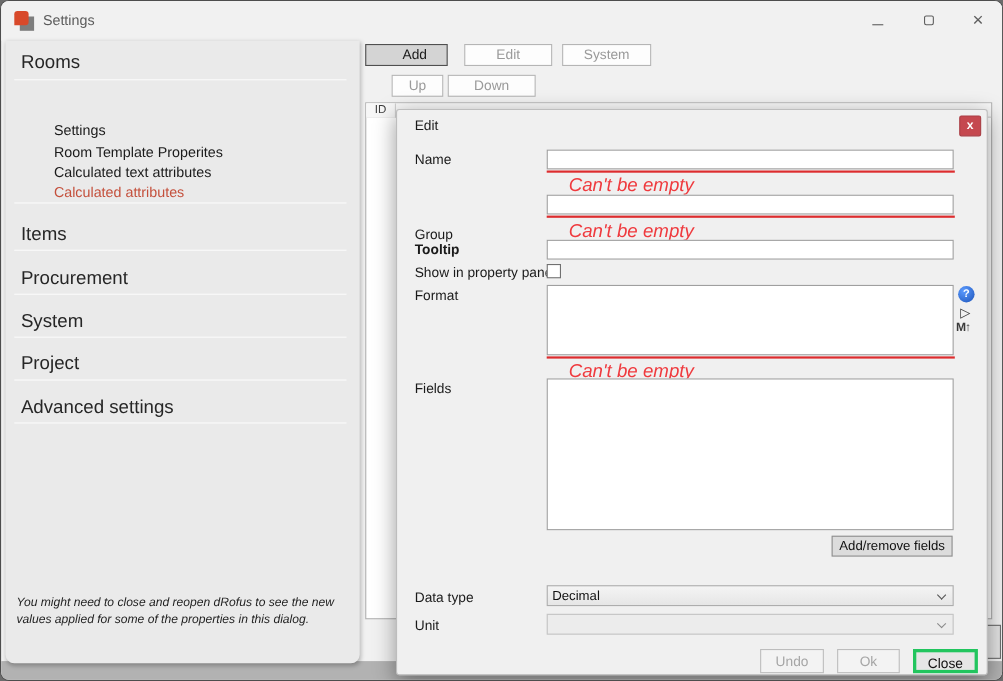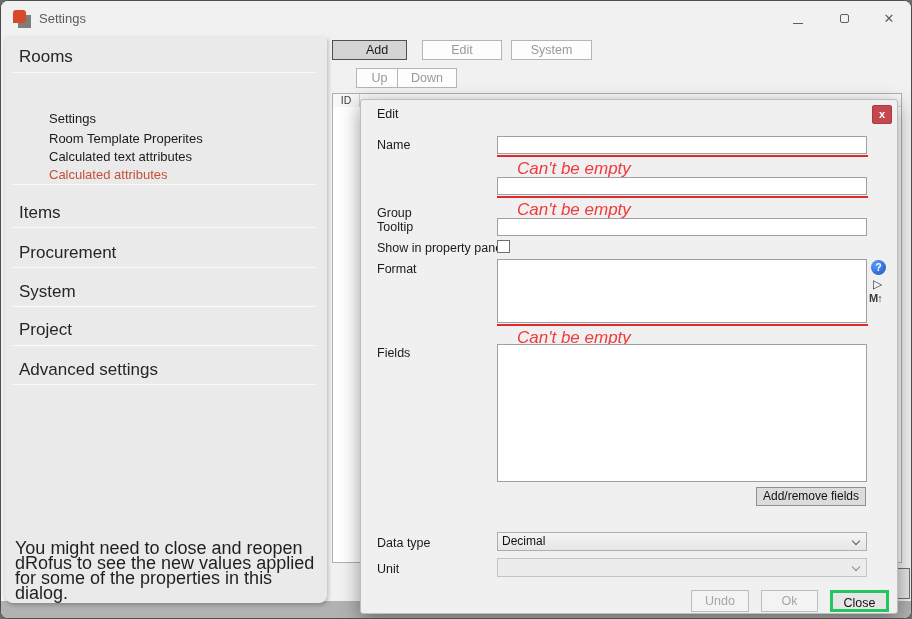--- a/index.html
+++ b/index.html
@@ -24,21 +24,21 @@
   
   .sidebar {
     position:absolute; left:4px; top:36px; width:322px; height:566px;
     background:#eaeaea; border-radius:0 0 8px 8px;
     box-shadow:1px 2px 4px rgba(0,0,0,0.25); z-index:2;
   }
   .side-heading { position:absolute; left:14px; font-size:17px; font-weight:400; color:#262626; white-space:nowrap; }
   .side-sub { position:absolute; left:44px; font-size:13px; color:#1a1a1a; white-space:nowrap; }
   .side-sub.selected { color:#c4503c; }
   .divider { position:absolute; left:8px; width:302px; border-top:1px solid #fbfbfb; }
-  .side-note { position:absolute; left:10px; top:504px; width:302px; font-size:18px; color:#1f1f1f; line-height:15px; }
+  .side-note { position:absolute; left:10px; top:504px; width:302px; font-size:11px; font-style:italic; color:#1f1f1f; line-height:15px; }
 
   
   .bottom-strip { position:absolute; left:0; top:600px; width:912px; height:19px; background:#b2b2b2; z-index:1; }
   .partial-button { position:absolute; left:876px; top:567px; width:33px; height:31px; background:#e4e4e4; border:1px solid #6f6f6f; z-index:2; }
 
   
   .btn { position:absolute; height:20px; font-size:12.5px; text-align:center; line-height:18px;
          background:#fdfdfd; border:1px solid #b5b5b5; color:#1a1a1a; cursor:default; }
   .btn.disabled { color:#9a9a9a; }
   .btn.focused { background:#d4d4d4; border:1px solid #4f4f4f; }
@@ -135,42 +135,42 @@
     <div class="side-heading" style="top:323px;">Advanced settings</div>
     <div class="divider" style="top:347px;"></div>
 
     <div class="side-note">You might need to close and reopen dRofus to see the new values applied for some of the properties in this dialog.</div>
   </div>
 
   <div class="btn focused" style="left:331px; top:39px; width:75px;padding-left:15px;">Add</div>
   <div class="btn disabled" style="left:421px; top:39px; width:80px;">Edit</div>
   <div class="btn disabled" style="left:510px; top:39px; width:81px;">System</div>
   <div class="btn disabled" style="left:335px; top:67px; width:47px;margin-left:20px;">Up</div>
-  <div class="btn disabled" style="left:396px; top:67px; width:60px;">Down</div>
+  <div class="btn disabled" style="left:406px; top:67px; width:80px;">Down</div>
 
   <div class="grid">
     <div class="grid-header"></div>
     <div class="grid-id-cell">ID</div>
   </div>
 
   <div class="dialog">
     <div class="dlg-title">Edit</div>
     <div class="dlg-close">x</div>
 
     <div class="f-label" style="top:38px;">Name</div>
     <input class="f-input" style="top: 36px;" value="">
     <div class="err-line" style="top:55px;"></div>
     <div class="err-text" style="top:59px;">Can't be empty</div>
 
     <div class="f-label" style="top:79px;margin-top:27px;">Group</div>
     <input class="f-input" style="top: 77px;" value="">
     <div class="err-line" style="top:96px;"></div>
     <div class="err-text" style="top:100px;">Can't be empty</div>
 
-    <div class="f-label" style="top:120px;">Tooltip</div>
+    <div class="f-label" style="top:120px;font-weight:bold;">Tooltip</div>
     <input class="f-input" style="top: 118px;" value="">
 
     <div class="f-label" style="top:141px;">Show in property pane</div>
     <div class="checkbox" style="top:140px;"></div>
 
     <div class="f-label" style="top:162px;">Format</div>
     <div class="f-area" style="top:159px; height:64px;"></div>
     <div class="err-line" style="top:224px;"></div>
     <div class="err-text" style="top:228px;">Can't be empty</div>
     <div class="fmt-icon help-icon">?</div>

